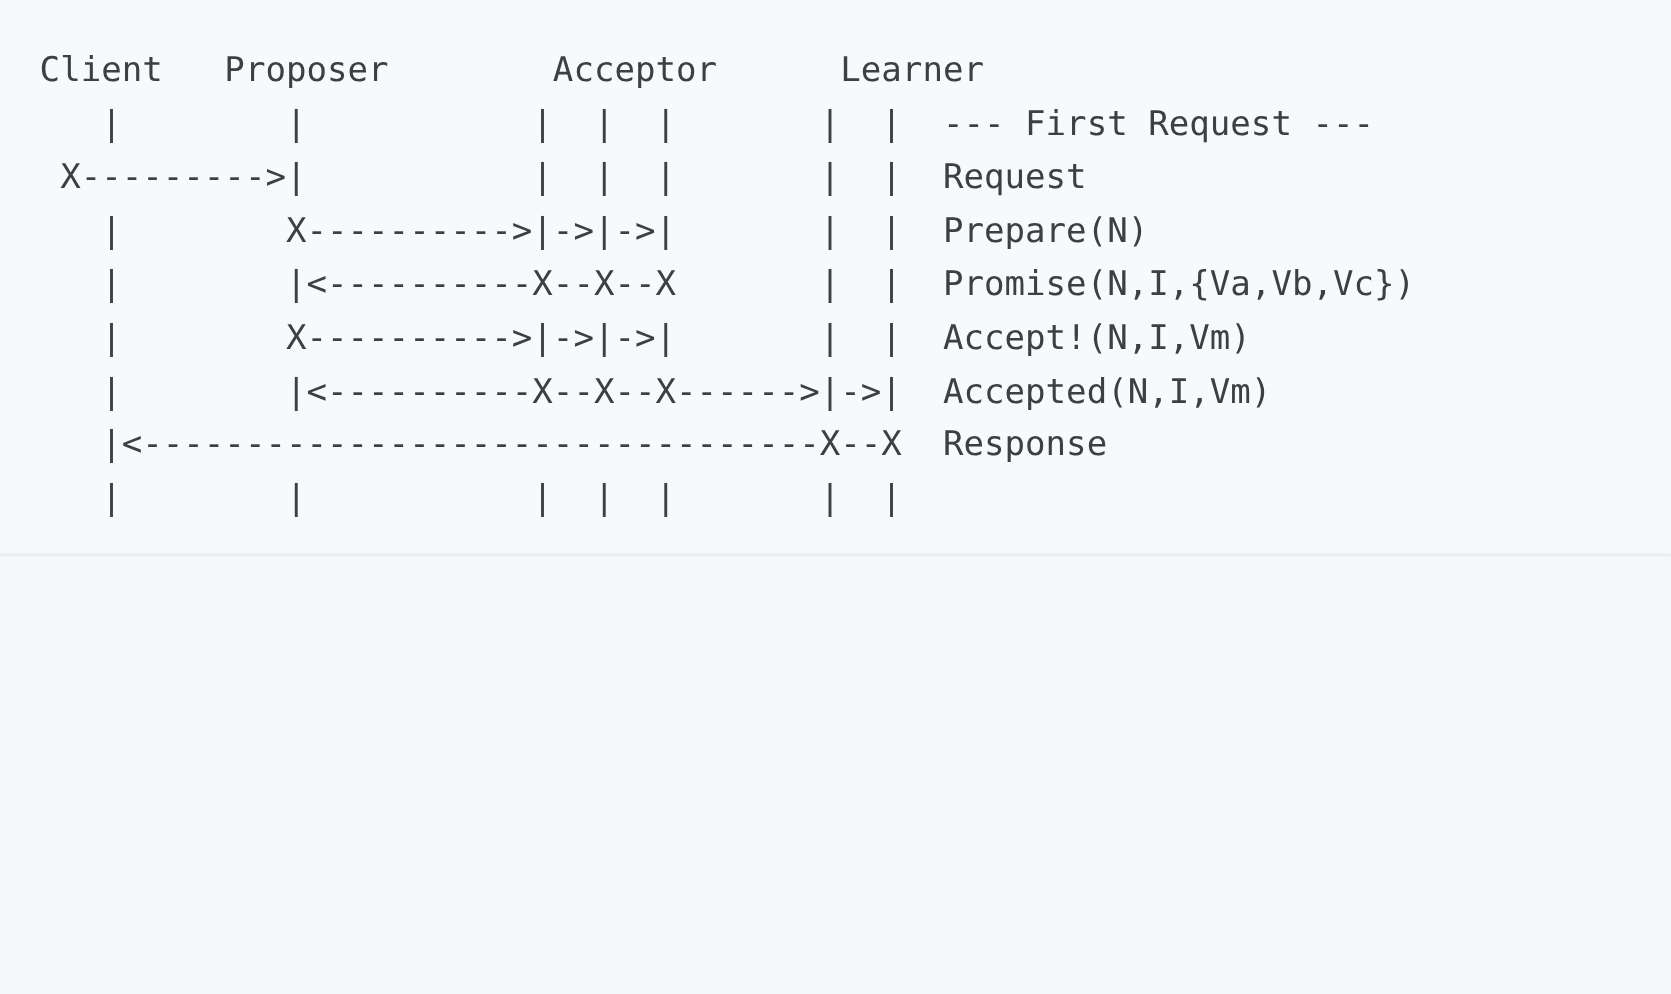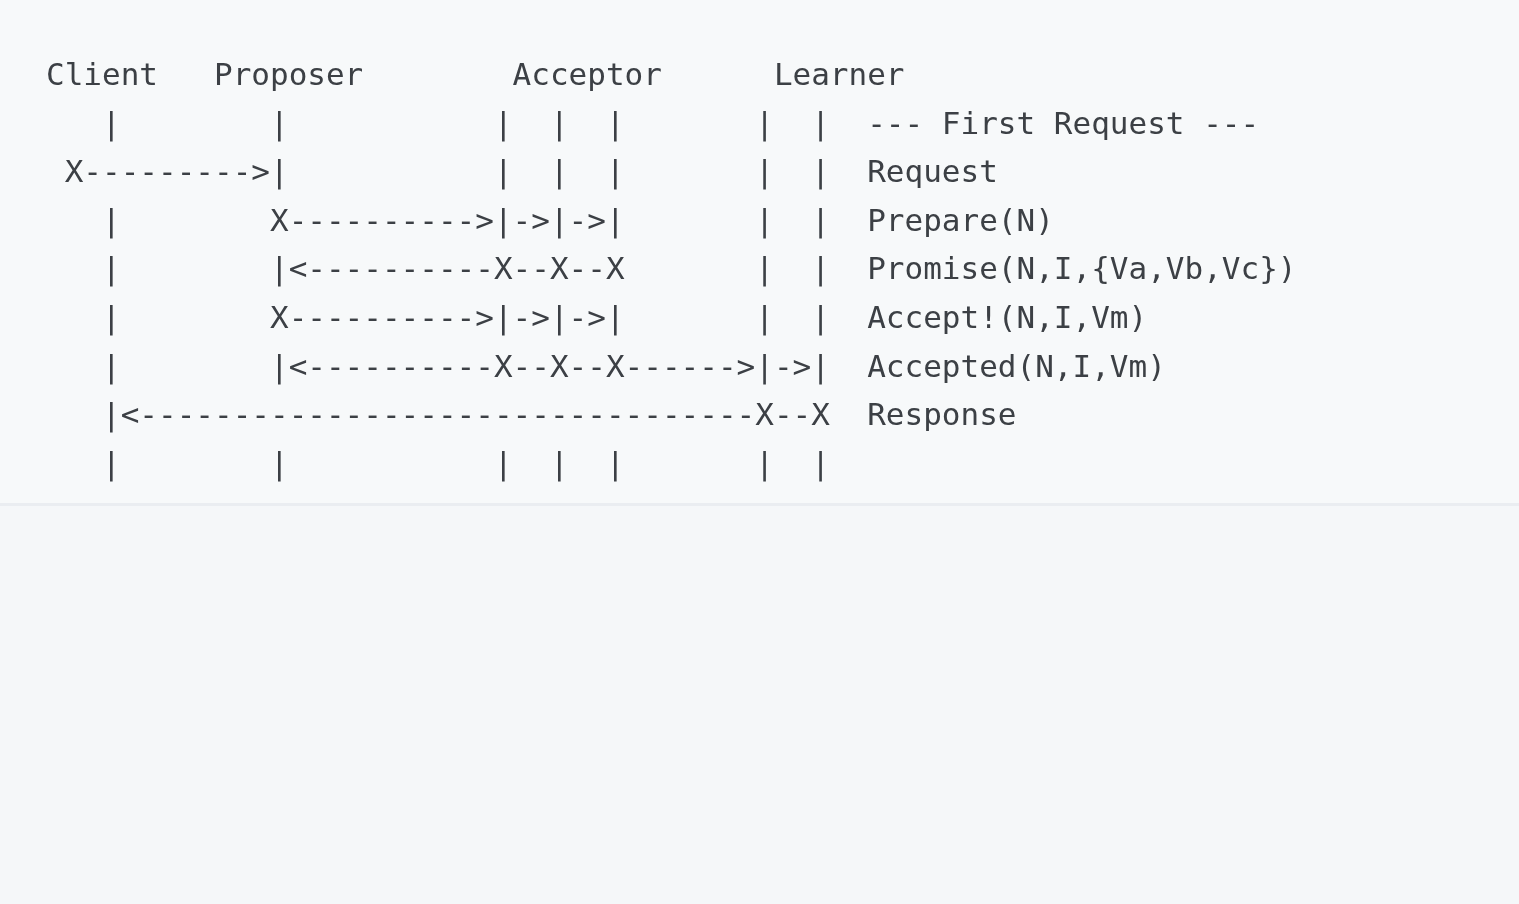--- a/index.html
+++ b/index.html
@@ -31,21 +31,21 @@
   }
   #panel-first  { top: 0px;   height: 503px; background: #f7f9fa; }
   #panel-follow { top: 506px; height: 398px; background: #f5f7f9; }
   .divider {
     position: absolute;
     left: 0; top: 503px;
     width: 1519px; height: 3px;
     background: #eaedf1;
   }
   pre.ascii {
-    margin: 18px;
+    margin: 8px;
     font-family: "DejaVu Sans Mono", "Liberation Mono", monospace;
     font-size: 31px;
     line-height: 48.6px;
     letter-spacing: 0px;
     color: #3c4045;
     white-space: pre;
     font-weight: 400;
     -webkit-font-smoothing: antialiased;
   }
   #ascii-first  { position: absolute; left: 28px; top: 32px; }

